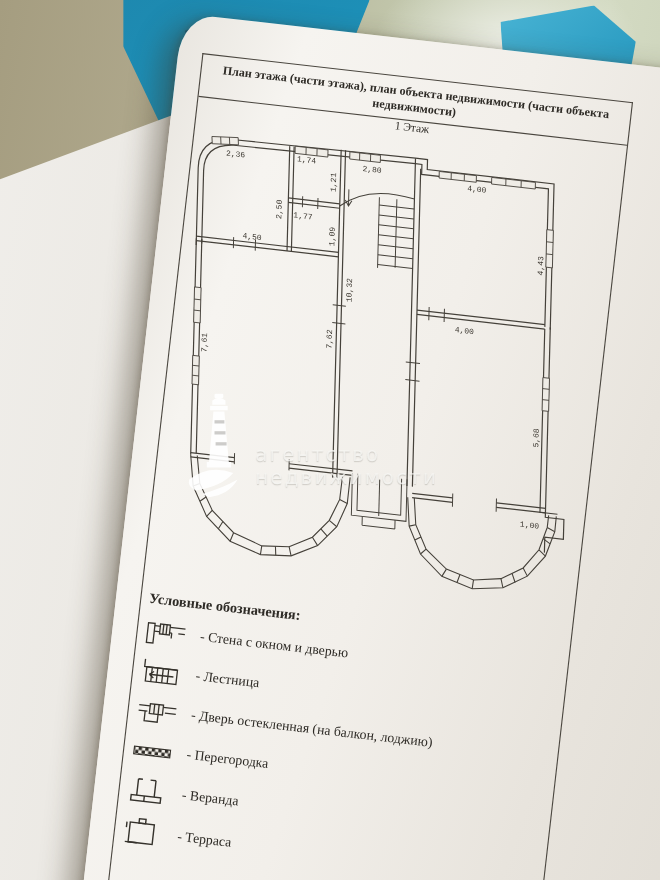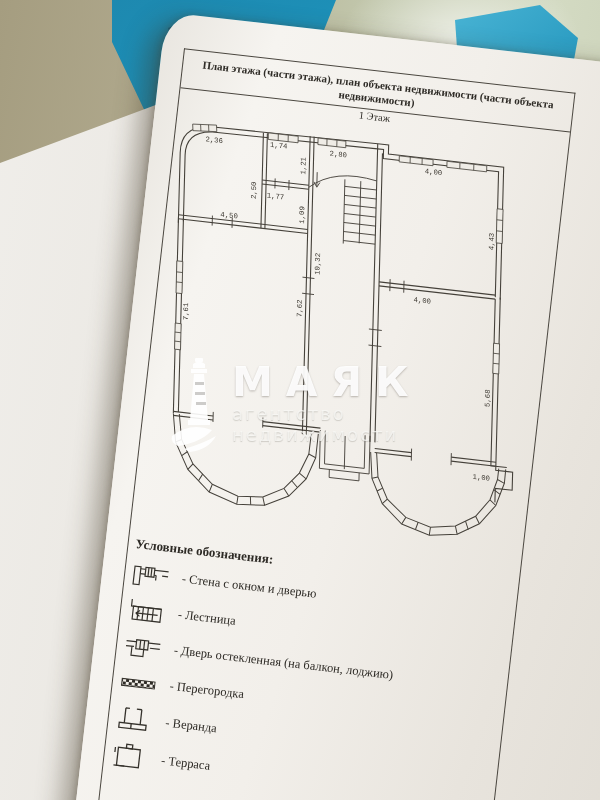--- a/index.html
+++ b/index.html
@@ -278,16 +278,15 @@
         <rect x="20" y="64" width="22" height="5"></rect>
         <path d="M 4,80 Q 22,66 44,74 Q 34,86 10,90 Q 2,86 4,80 Z"></path>
         <path d="M 16,93 Q 34,88 48,80 Q 40,94 22,96 Z"></path>
       </g>
       <g fill="rgba(60,55,48,0.25)">
         <rect x="27" y="26" width="9" height="3"></rect>
         <rect x="27" y="36" width="10" height="3"></rect>
         <rect x="28" y="46" width="10" height="3"></rect>
       </g>
     </svg>
-    <div class="wm-brand">МАЯК</div>
     <div class="wm-sub">агентство недвижимости</div>
   </div>
 </div>
 
 </body></html>

